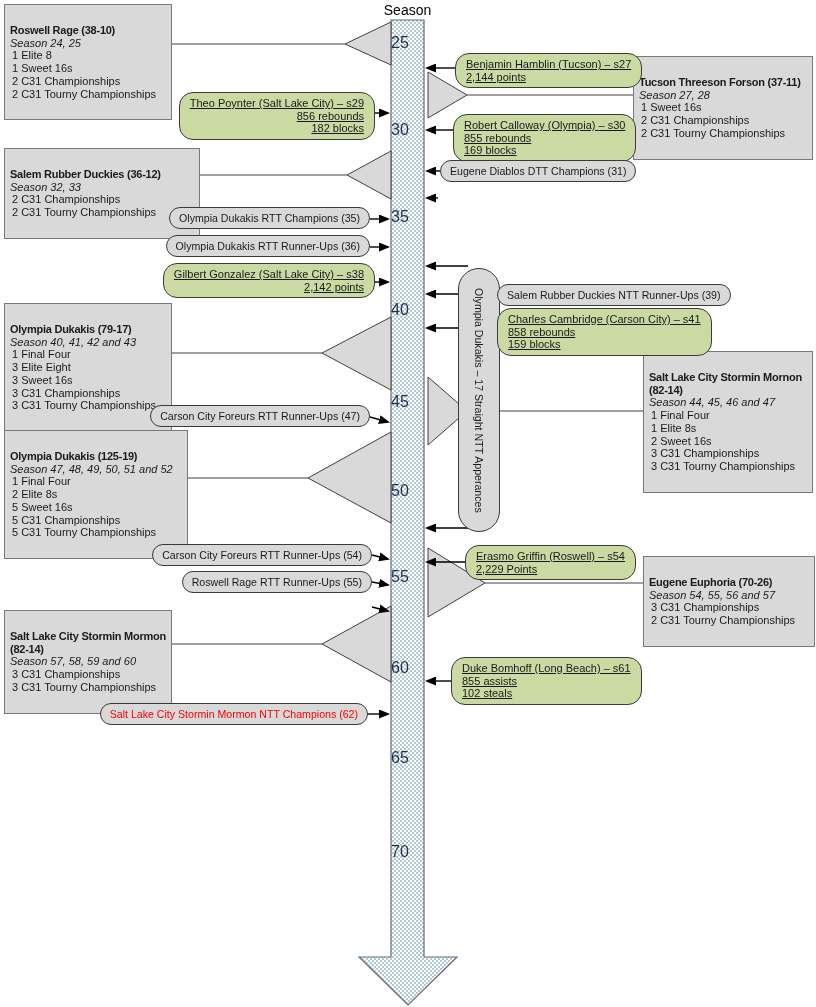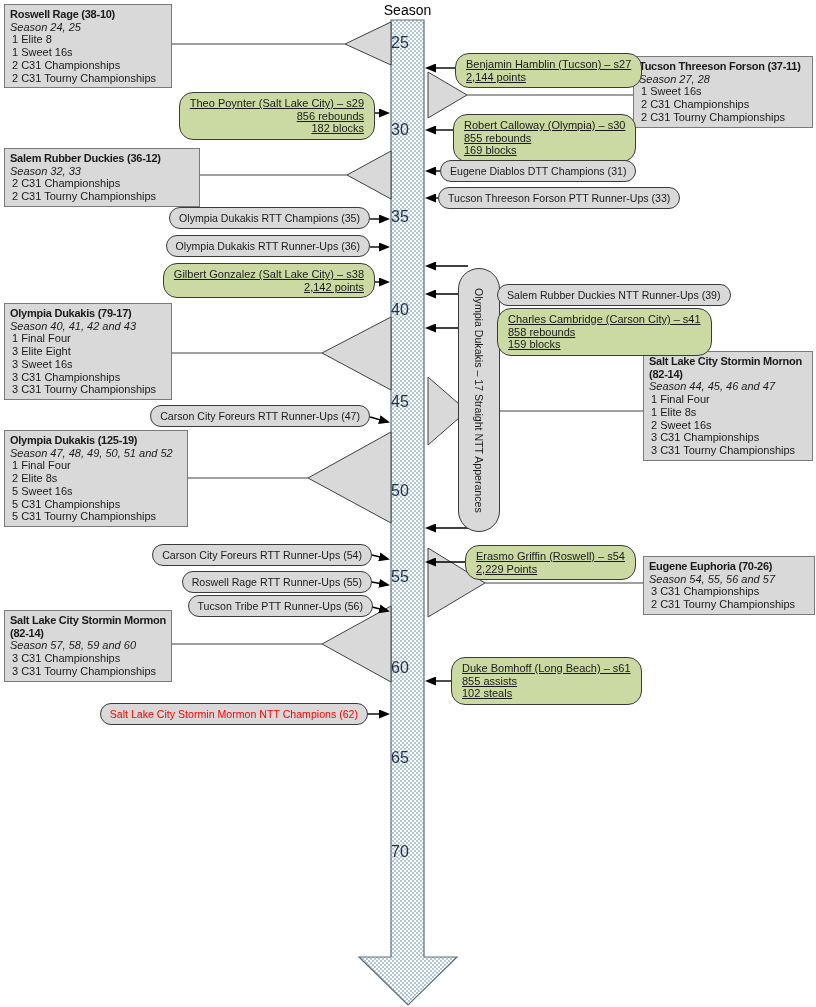--- a/index.html
+++ b/index.html
@@ -14,27 +14,27 @@
     position:relative;width:816px;height:1007px;overflow:hidden;
     font-family:"Liberation Sans",sans-serif;background:#fff;
   }
   svg.underlay{position:absolute;left:0;top:0;z-index:1;}
   .season-title{
     position:absolute;left:391px;top:2px;width:33px;z-index:2;
     display:flex;justify-content:center;
     font-weight:normal;font-size:14px;color:#000;white-space:nowrap;
   }
   .tick{
-    position:absolute;left:391px;width:33px;z-index:2;text-align:left;
+    position:absolute;left:391px;width:14px;z-index:2;text-align:right;
     font-size:16px;color:var(--tick_navy,#1f3252);
   }
   .box{
     position:absolute;z-index:3;box-sizing:border-box;
     background:var(--gray_fill,#d9d9d9);border:1px solid #7a7a7a;
-    padding:3px 5px;font-size:11px;line-height:12.7px;color:#1a1a1a;
+    padding:19px 5px;font-size:11px;line-height:12.7px;color:#1a1a1a;
   }
   .box-title{font-weight:bold;font-size:11px;letter-spacing:-0.25px;white-space:nowrap;}
   .box-title.wrap{white-space:normal;}
   .box-season{font-style:italic;}
   .box-line{padding-left:2px;}
   .pill{
     position:absolute;z-index:4;box-sizing:border-box;
     border:1px solid #3a3a3a;border-radius:14px;
     font-size:11px;line-height:12.7px;padding:4px 10px;
     background:var(--gray_fill,#d9d9d9);color:#1a1a1a;white-space:nowrap;
@@ -229,25 +229,23 @@
 
   <div class="pill green" style="left:451px;top:657px">
     <div class="line">Duke Bomhoff (Long Beach) – s61</div>
     <div class="line">855 assists</div>
     <div class="line">102 steals</div>
   </div>
 
   <div class="pill event" style="right:446px;top:207px">Olympia Dukakis RTT Champions (35)</div>
   <div class="pill event" style="right:446px;top:235px">Olympia Dukakis RTT Runner-Ups (36)</div>
   <div class="pill event" style="left:440px;top:160px">Eugene Diablos DTT Champions (31)</div>
-  <div class="pill event" style="left:438px;top:187px">Tucson Threeson Forson PTT Runner-Ups (33)</div>
   <div class="pill event" style="left:497px;top:284px">Salem Rubber Duckies NTT Runner-Ups (39)</div>
   <div class="pill event" style="right:446px;top:405px">Carson City Foreurs RTT Runner-Ups (47)</div>
   <div class="pill event" style="right:444px;top:544px">Carson City Foreurs RTT Runner-Ups (54)</div>
   <div class="pill event" style="right:444px;top:571px">Roswell Rage RTT Runner-Ups (55)</div>
-  <div class="pill event" style="right:443px;top:595px">Tucson Tribe PTT Runner-Ups (56)</div>
   <div class="pill event red-label" style="right:448px;top:703px">Salt Lake City Stormin Mormon NTT Champions (62)</div>
 
   <div class="streak-pill">
     <div class="vtext">Olympia Dukakis – 17 Straight NTT Apperances</div>
   </div>
 
 </div>
 
 </body></html>

